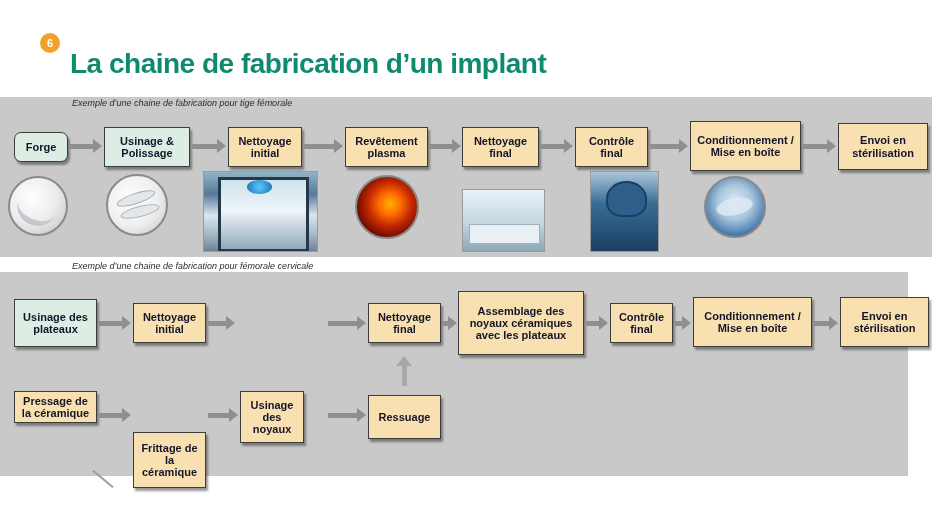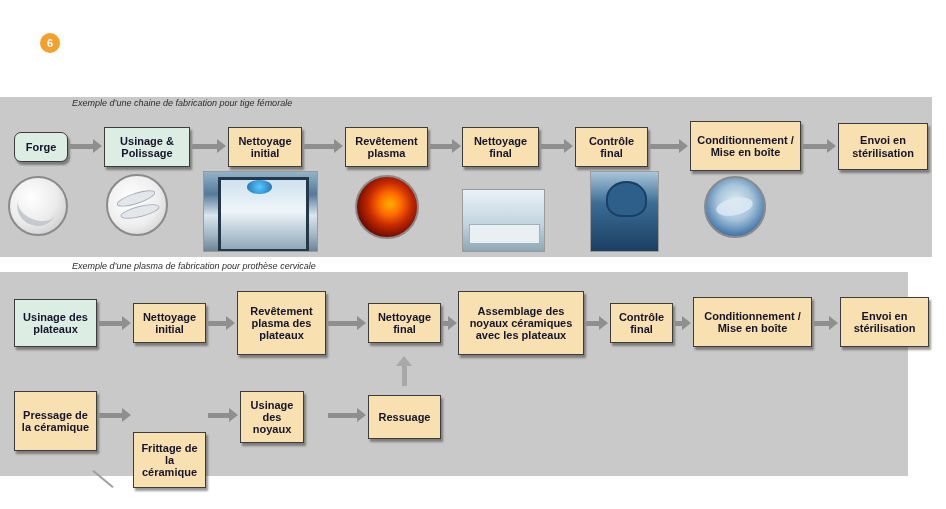--- a/index.html
+++ b/index.html
@@ -65,20 +65,21 @@
 
   .fold-line{position:absolute;left:90px;top:478px;width:26px;height:2px;
              background:#9e9e9e;transform:rotate(40deg);}
 </style>
 </head>
 <body>
 
 <div class="slide">
 
   <div class="badge">6</div>
+  <div class="title">La chaine de fabrication d’un implant</div>
 
   <div class="band band1"></div>
   <div class="caption" style="left:72px;top:68px;margin-top:30px;">Exemple d’une chaine de fabrication pour tige fémorale</div>
 
   <div class="box mint" style="left:14px;top:132px;width:54px;height:30px;border-radius:7px;">Forge</div>
   <div class="arrow" style="left:70px;top:139px;width:32px;">
       <div class="shaft"></div>
       <div class="head"></div>
     </div>
 
@@ -136,35 +137,34 @@
       <div class="bench"></div>
     </div>
   <div class="photo photo-rect ph-inspect" style="left:590px;top:171px;width:69px;height:81px;">
       <div class="hood"></div>
     </div>
   <div class="photo photo-circle ph-hands" style="left:704px;top:176px;width:62px;height:62px;">
       <div class="glove"></div>
     </div>
 
   <div class="band band2"></div>
-  <div class="caption" style="left:72px;top:261px;">Exemple d’une plasma de fabrication pour prothèse cervicale</div>
+  <div class="caption" style="left:72px;top:261px;">Exemple d’une chaine de fabrication pour fémorale cervicale</div>
 
   <div class="box mint" style="left:14px;top:299px;width:83px;height:48px;">Usinage des plateaux</div>
   <div class="arrow" style="left:99px;top:316px;width:32px;">
       <div class="shaft"></div>
       <div class="head"></div>
     </div>
 
   <div class="box tan" style="left:133px;top:303px;width:73px;height:40px;">Nettoyage initial</div>
   <div class="arrow" style="left:208px;top:316px;width:27px;">
       <div class="shaft"></div>
       <div class="head"></div>
     </div>
 
-  <div class="box tan" style="left:237px;top:291px;width:89px;height:64px;">Revêtement plasma des plateaux</div>
   <div class="arrow" style="left:328px;top:316px;width:38px;">
       <div class="shaft"></div>
       <div class="head"></div>
     </div>
 
   <div class="box tan" style="left:368px;top:303px;width:73px;height:40px;">Nettoyage final</div>
   <div class="arrow" style="left:442px;top:316px;width:15px;">
       <div class="shaft"></div>
       <div class="head"></div>
     </div>
@@ -182,21 +182,21 @@
     </div>
 
   <div class="box tan" style="left:693px;top:297px;width:119px;height:50px;">Conditionnement / Mise en boîte</div>
   <div class="arrow" style="left:814px;top:316px;width:24px;">
       <div class="shaft"></div>
       <div class="head"></div>
     </div>
 
   <div class="box tan" style="left:840px;top:297px;width:89px;height:50px;">Envoi en stérilisation</div>
 
-  <div class="box tan" style="left:14px;top:391px;width:83px;height:60px;">Pressage de la céramique</div>
+  <div class="box tan" style="left:14px;top:391px;width:83px;height:32px;">Pressage de la céramique</div>
   <div class="arrow" style="left:99px;top:408px;width:32px;">
       <div class="shaft"></div>
       <div class="head"></div>
     </div>
 
   <div class="box tan" style="left:133px;top:387px;width:73px;height:56px;margin-top:45px;">Frittage de la céramique</div>
   <div class="arrow" style="left:208px;top:408px;width:30px;">
       <div class="shaft"></div>
       <div class="head"></div>
     </div>

